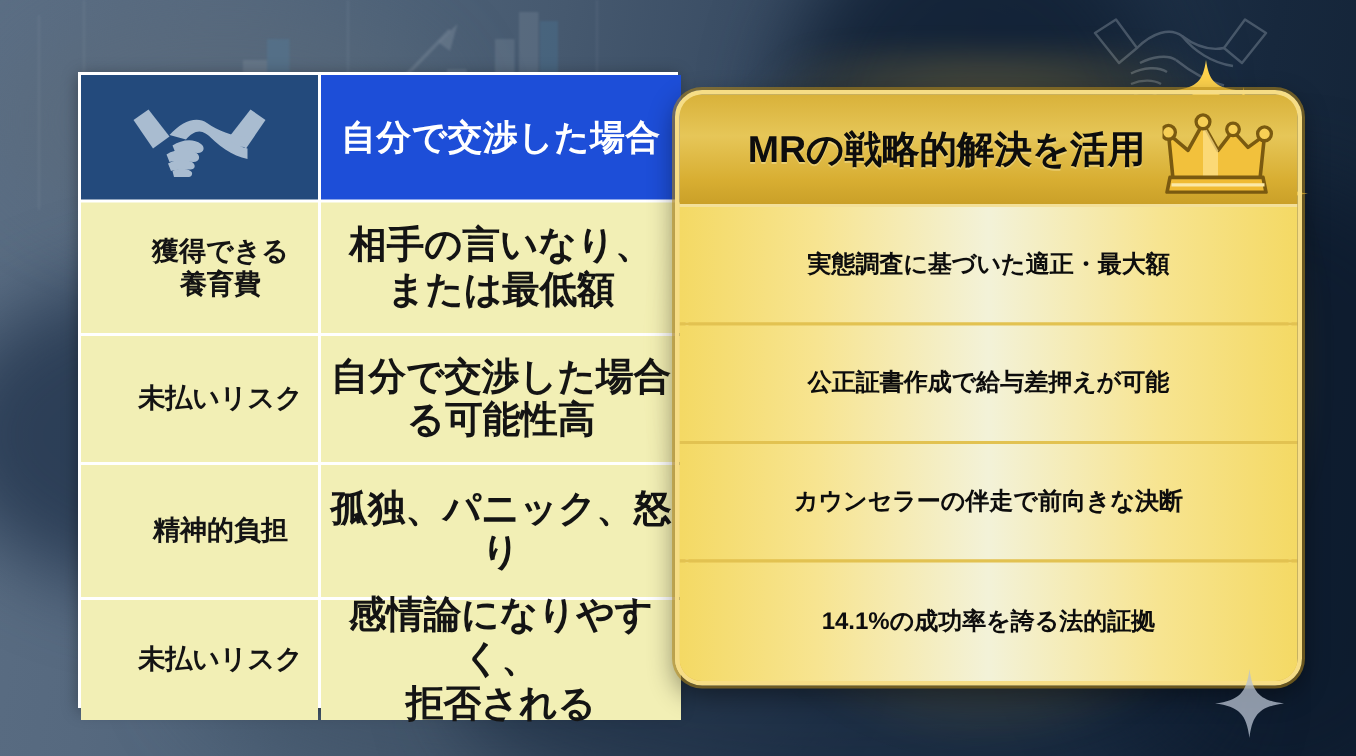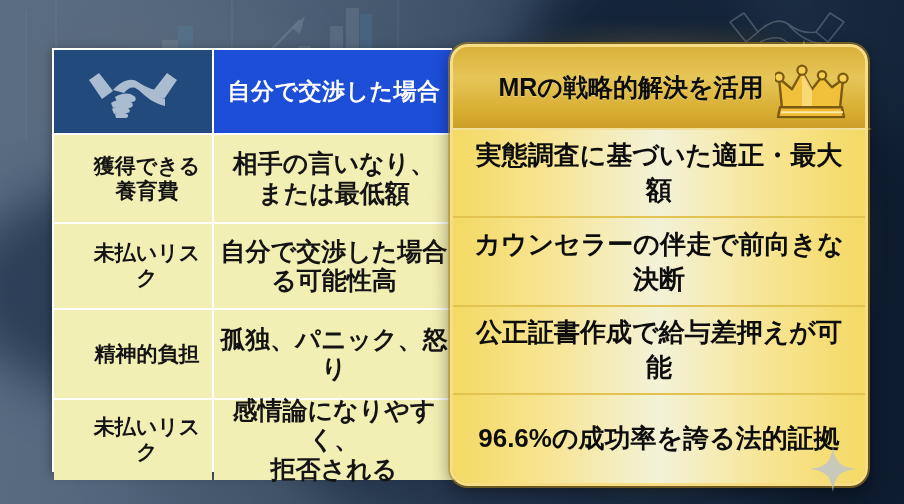--- a/index.html
+++ b/index.html
@@ -33,44 +33,44 @@
     box-shadow:0 2px 10px rgba(0,0,0,.35);
     display:grid;
     grid-template-columns:158px 240px;
     grid-template-rows:83px 87px 84px 88px 80px;
     gap:2px;padding:2px;box-sizing:border-box;}
   .cell{display:flex;align-items:center;justify-content:center;text-align:center;
     box-sizing:border-box;padding:2px 6px;line-height:1.18;}
   .cell.hd{background:#1d4ed8;color:#ffffff;font-weight:bold;font-size:23px;letter-spacing:.5px;}
   .cell.hd.icon{background:#234a7c;}
   .cell.body{background:#f2efb5;color:#141414;font-weight:bold;font-size:25px;}
-  .cell.body.lbl{font-size:21px;padding-left:34px;}
+  .cell.body.lbl{font-size:18px;padding-left:34px;}
   .hs-icon{width:96px;height:52px;display:block;}
 
   
   .goldwrap{position:absolute;left:450px;top:44px;width:418px;height:442px;}
   .glow{position:absolute;left:-10px;top:-10px;right:-10px;bottom:-10px;
     border-radius:26px;
     background:radial-gradient(ellipse at 50% 45%, rgba(255,218,104,.55) 0%, rgba(255,205,70,.25) 45%, rgba(255,200,60,0) 72%);
     filter:blur(9px);}
-  .gold{position:absolute;left:0;top:0;width:418px;height:442px;
+  .gold{position:absolute;left:0;top:16px;width:418px;height:397px;
     border-radius:18px;
     background:linear-gradient(180deg,#e9c65a 0%,#e3bb46 100%);
     border:3px solid #f6dd86;
     box-sizing:border-box;
     box-shadow:0 0 0 2px rgba(182,138,26,.55), 0 6px 18px rgba(0,0,0,.45);
     overflow:hidden;
     display:flex;flex-direction:column;}
   .gold-inner{position:absolute;inset:4px;border-radius:14px;border:2px solid rgba(255,236,160,.85);pointer-events:none;}
   .grow{position:relative;display:flex;align-items:center;justify-content:center;
     text-align:center;color:#0d0d0d;font-weight:bold;box-sizing:border-box;padding:2px 14px;}
   .grow.ghead{height:84px;font-size:25px;
     background:linear-gradient(180deg,#d9b23a 0%,#e6c658 38%,#d8ae32 78%,#caa028 100%);
     border-bottom:2px solid #f3e09a;}
-  .grow.gbody{height:89px;font-size:26px;
+  .grow.gbody{height:89px;font-size:16px;
     background:linear-gradient(90deg,#f4d964 0%,#f7e490 22%,#f3f2d8 50%,#f7e490 78%,#f4d964 100%);
     border-bottom:2px solid #e2c251;}
   .grow.gbody:last-child{border-bottom:none;}
   .ghead-txt{position:relative;z-index:2;padding-right:56px;text-shadow:0 1px 0 rgba(255,245,200,.35);}
   .crown{position:absolute;right:16px;top:50%;transform:translateY(-46%);width:74px;height:56px;z-index:3;}
 
   
   .spark{position:absolute;pointer-events:none;}
   .spark.s1{right:6px;top:14px;width:66px;height:66px;}
   .spark.s2{right:-4px;top:62px;width:46px;height:46px;}
@@ -210,23 +210,23 @@
           <path d="M5 45 L67 45 L69 55 L3 55 Z" fill="#f0bb33" stroke="#7a5a10" stroke-width="2.4" stroke-linejoin="round"></path>
           <line x1="6" y1="50" x2="68" y2="50" stroke="#fbe9a8" stroke-width="2.2"></line>
           <circle cx="4" cy="15" r="4.6" fill="#f7cf55" stroke="#7a5a10" stroke-width="2.2"></circle>
           <circle cx="27" cy="8" r="4.6" fill="#f7cf55" stroke="#7a5a10" stroke-width="2.2"></circle>
           <circle cx="47" cy="13" r="4.2" fill="#f7cf55" stroke="#7a5a10" stroke-width="2.2"></circle>
           <circle cx="68" cy="16" r="4.6" fill="#f7cf55" stroke="#7a5a10" stroke-width="2.2"></circle>
         </svg>
       </div>
 
       <div class="grow gbody">実態調査に基づいた適正・最大額</div>
+      <div class="grow gbody">公正証書作成で給与差押えが可能</div>
       <div class="grow gbody">カウンセラーの伴走で前向きな決断</div>
-      <div class="grow gbody">公正証書作成で給与差押えが可能</div>
-      <div class="grow gbody">96.6%の成功率を誇る法的証拠</div>
+      <div class="grow gbody">14.1%の成功率を誇る法的証拠</div>
     </div>
 
     <svg class="spark s4" viewBox="0 0 46 46">
       <path d="M23 0 C25 16 30 21 46 23 C30 25 25 30 23 46 C21 30 16 25 0 23 C16 21 21 16 23 0 Z" fill="#b9c3d2"></path>
     </svg>
   </div>
 
 </div>
 
 </body></html>

